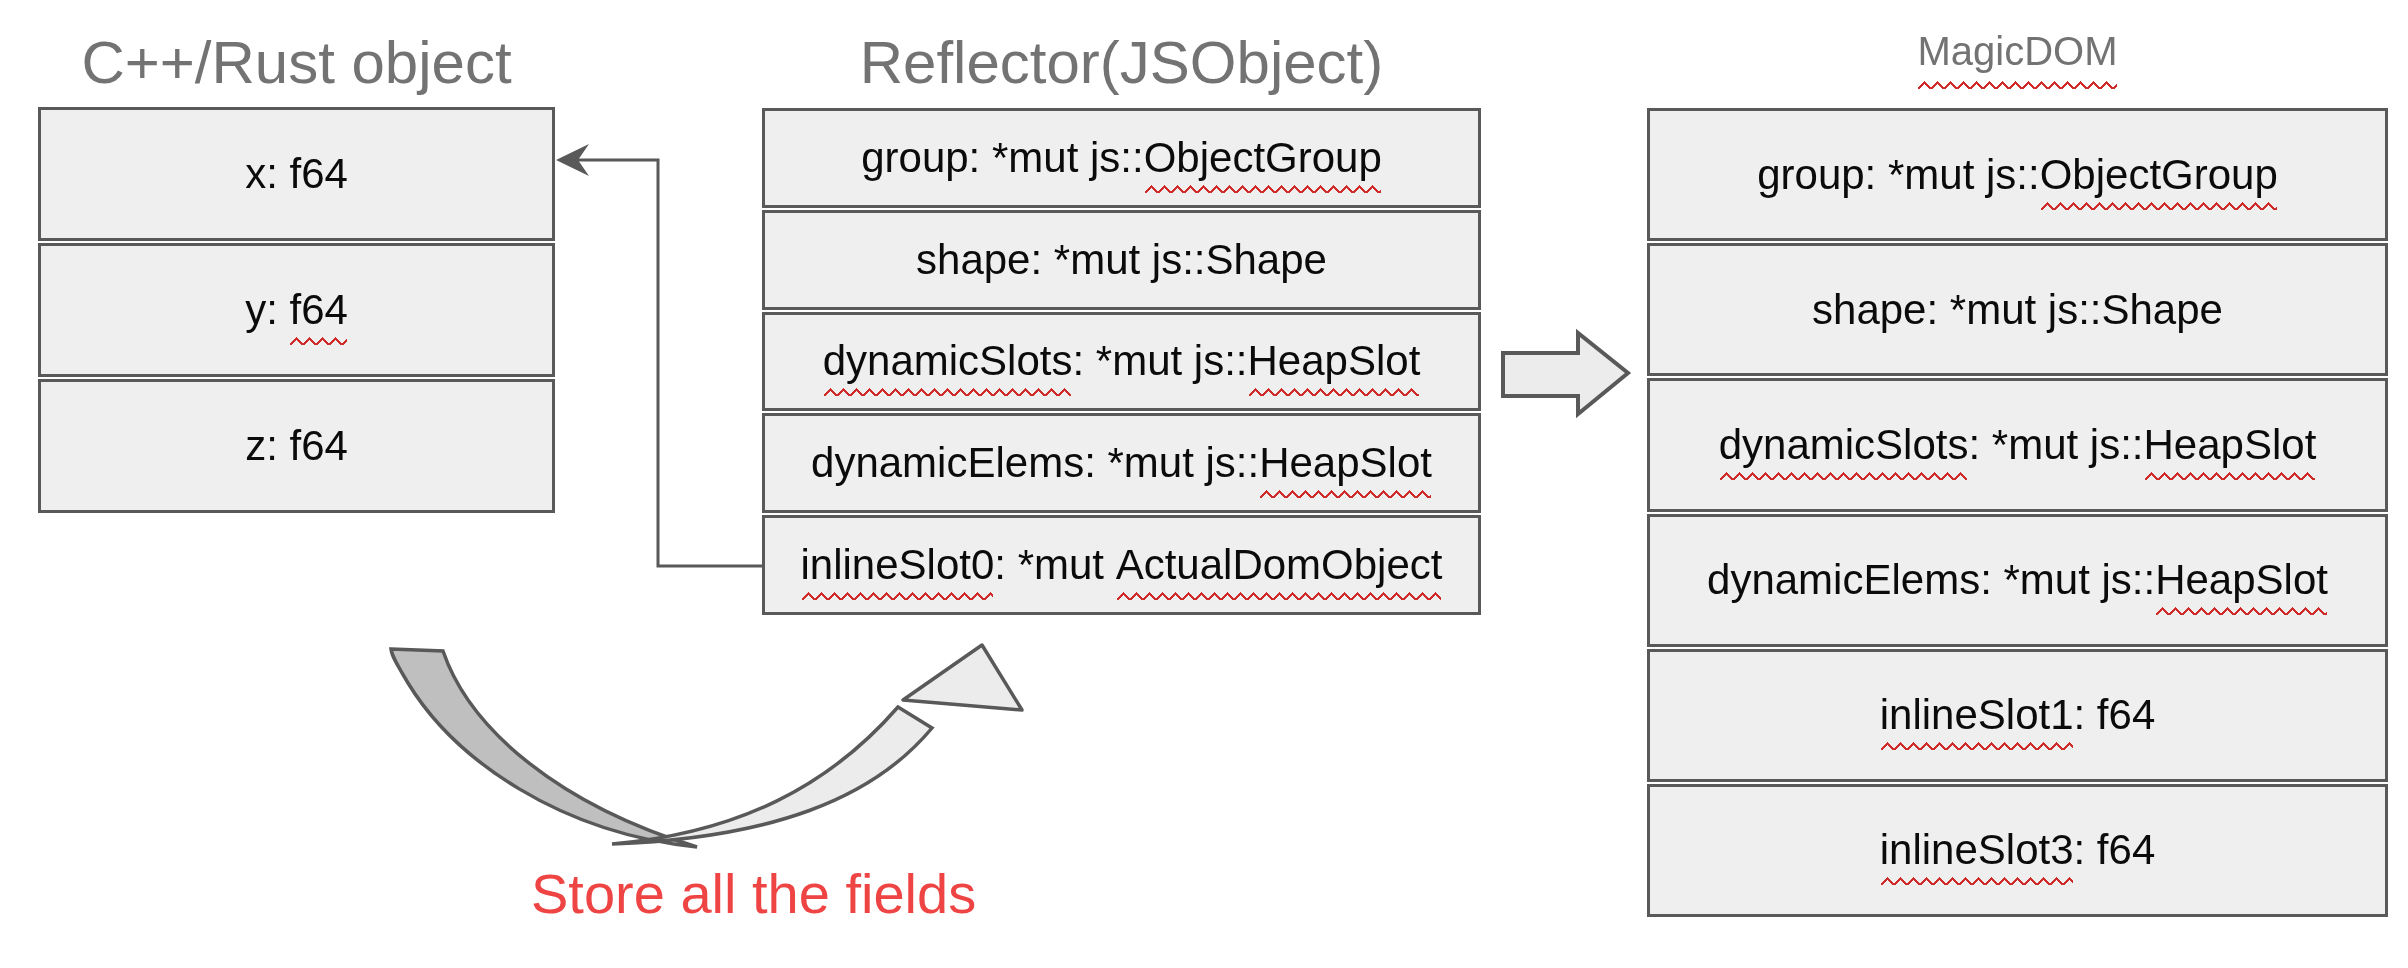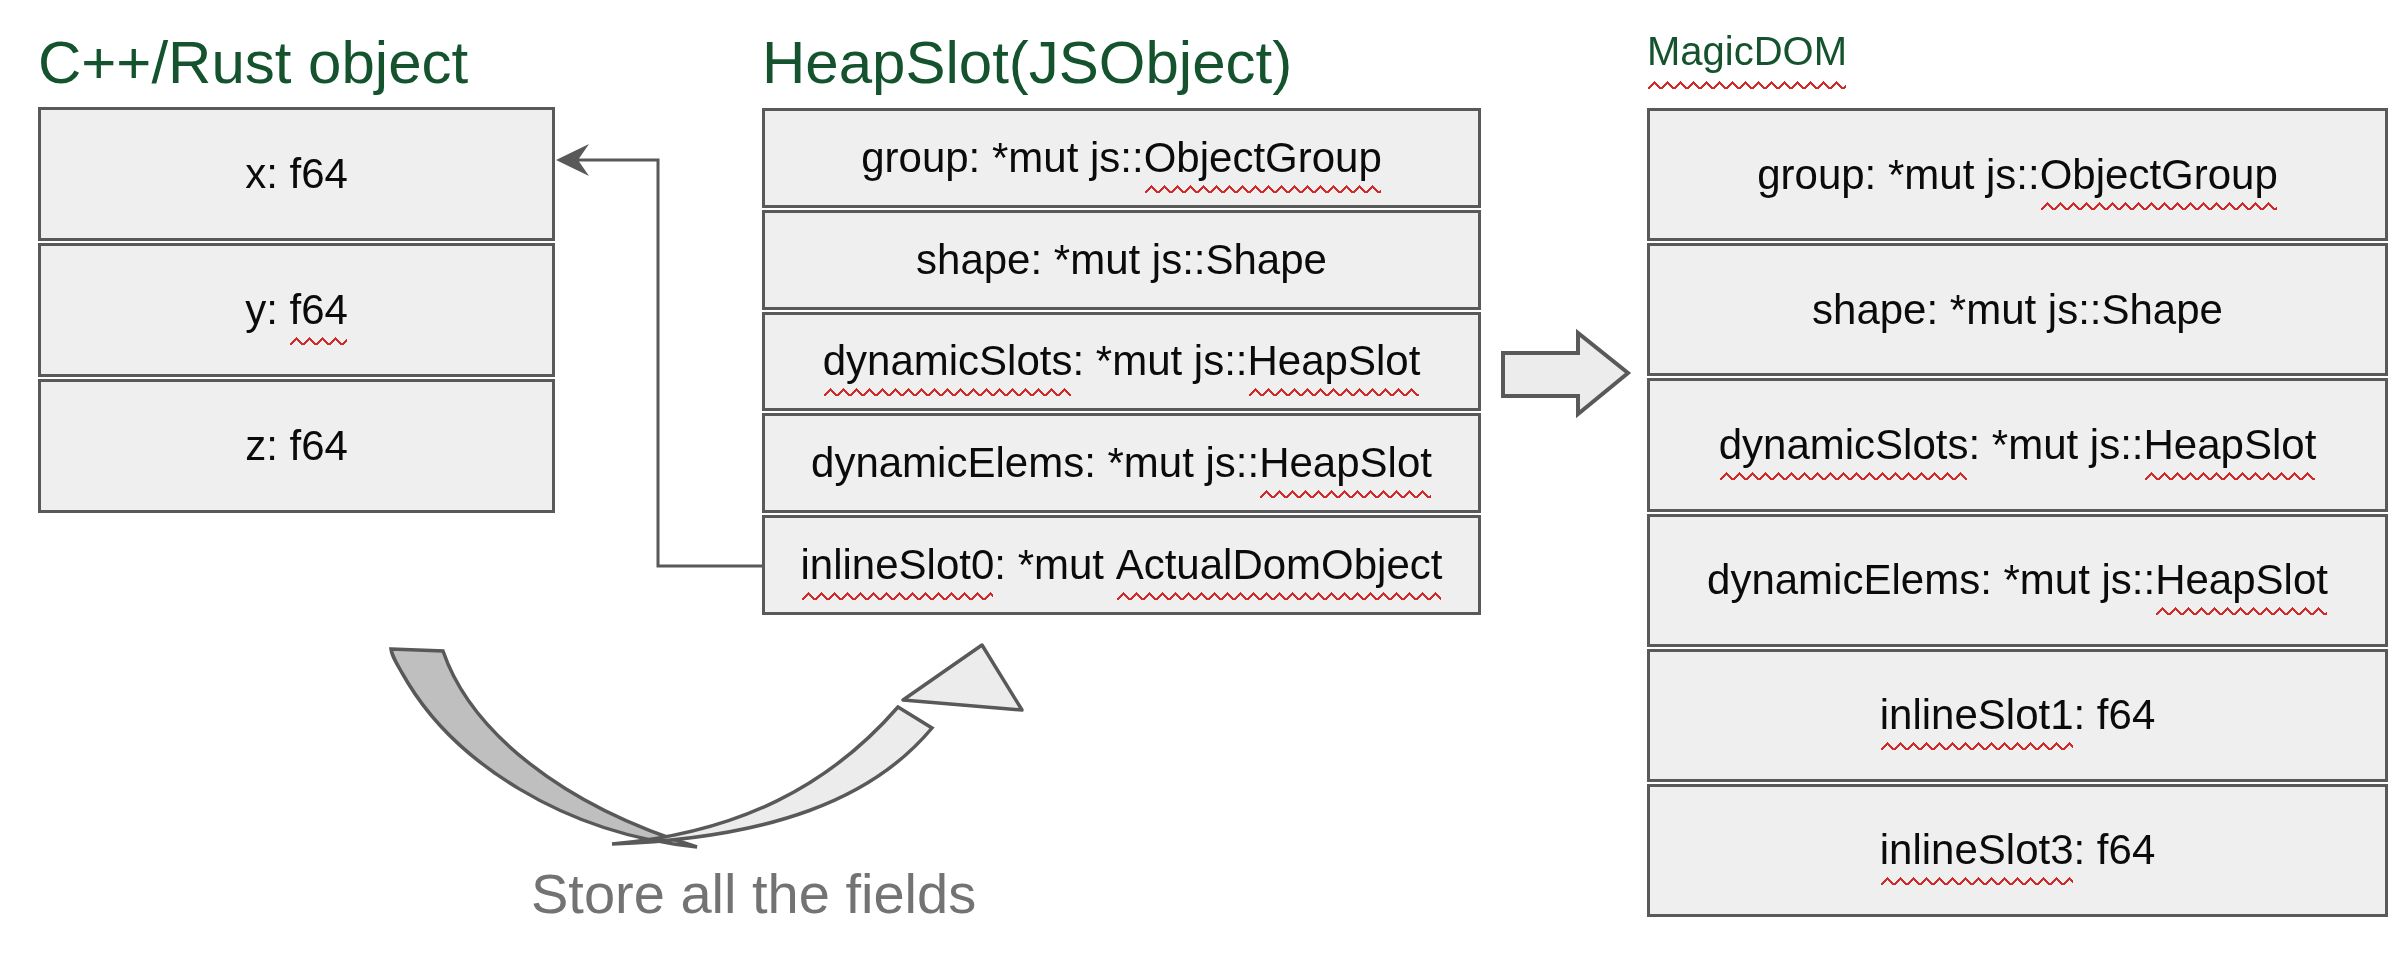--- a/index.html
+++ b/index.html
@@ -6,22 +6,22 @@
     --box-fill:#efefef; --box-border:#595959; --squiggle:#d02b2b;
     --arrow-light:#ececec; --arrow-dark:#bfbfbf; --text:#0b0b0b;
   }
   html,body{margin:0;padding:0;}
   body{
     width:2408px;height:968px;position:relative;background:#ffffff;
     font-family:"Liberation Sans","DejaVu Sans",sans-serif;color:var(--text);
     overflow:hidden;
   }
   .title-row{
-    position:absolute;font-size:60px;line-height:74px;
-    white-space:nowrap;color:#14532d;
+    position:absolute;text-align:center;font-size:60px;line-height:74px;
+    white-space:nowrap;color:#737373;
   }
   .title-row.small{font-size:40px;line-height:58px;}
   .col{
     position:absolute;display:flex;flex-direction:column;gap:2px;
   }
   .cell{
     flex:1 1 0;background:var(--box-fill);border:3px solid var(--box-border);
     display:flex;align-items:center;justify-content:center;
     font-size:42px;white-space:nowrap;
   }
@@ -39,29 +39,29 @@
   .title-row .squiggle{--carve:#ffffff;}
   .title-row .squiggle::before{bottom:-9px;}
   .title-row .squiggle::after{bottom:-12px;}
   #overlay{position:absolute;left:0;top:0;pointer-events:none;}
   .shape-light{fill:var(--arrow-light);stroke:var(--box-border);stroke-width:4;}
   .shape-dark{fill:var(--arrow-dark);stroke:var(--box-border);stroke-width:3.5;}
   .conn-line{fill:none;stroke:var(--box-border);stroke-width:3;}
   .conn-head{fill:var(--box-border);stroke:none;}
   #caption{
     position:absolute;left:531px;top:862px;font-size:56px;line-height:64px;
-    white-space:nowrap;color:#737373;
+    white-space:nowrap;color:#ef4444;
   }
 </style>
 </head>
 <body>
 
 <div class="title-row" style="left:38px;top:26px;width:517px;"><span>C++/Rust object</span></div>
 
-<div class="title-row" style="left:762px;top:26px;width:719px;"><span>HeapSlot(JSObject)</span></div>
+<div class="title-row" style="left:762px;top:26px;width:719px;"><span>Reflector(JSObject)</span></div>
 
 <div class="title-row small" style="left:1647px;top:22px;width:741px;"><span class="squiggle">MagicDOM</span></div>
 
 <div class="col" style="left:38px;top:107px;width:517px;height:406px;">
     <div class="cell">
       <span class="cell-text"><span>x: f64</span></span>
     </div>
     <div class="cell">
       <span class="cell-text"><span>y:&nbsp;</span><span class="squiggle">f64</span></span>
     </div>

